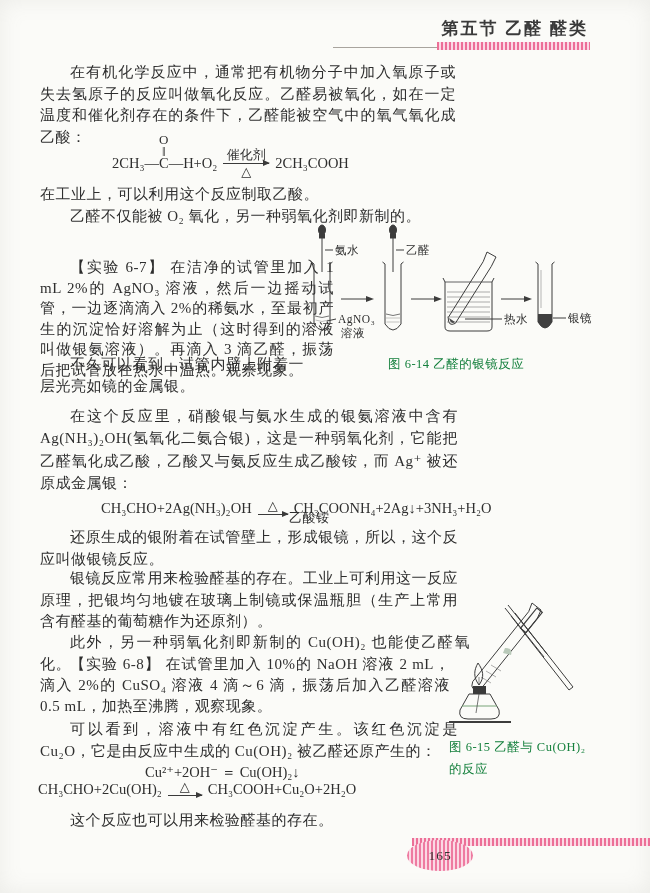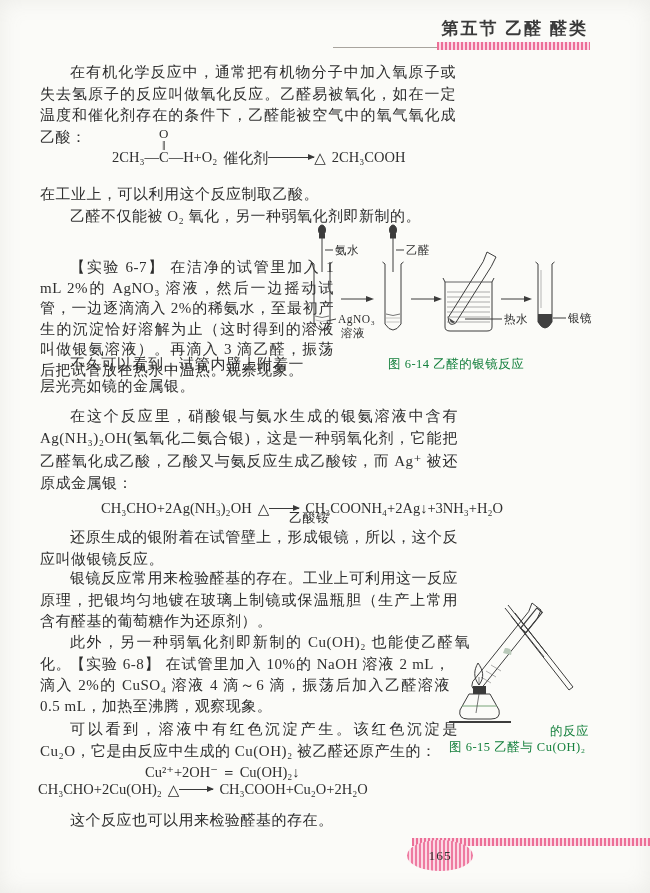--- a/index.html
+++ b/index.html
@@ -15,21 +15,21 @@
   .para{font-size:15px;line-height:21.5px;letter-spacing:.5px;text-align:justify;}
   .indent{text-indent:2em;}
   .hdr{
     font-family:"Liberation Sans","DejaVu Sans",sans-serif;
     font-weight:bold;font-size:17px;letter-spacing:2px;color:#3a3a3a;white-space:nowrap;
   }
   .pinkbar{background:repeating-linear-gradient(90deg,#ec6f97 0 2px,#fbd9e4 2px 4px);}
   .grayline{background:#a8a49e;}
   .caption{font-size:12.5px;letter-spacing:.5px;color:#15803d;white-space:nowrap;}
   .eq{display:flex;align-items:center;font-size:14.5px;white-space:nowrap;color:#2e2e2e;}
-  .rxn{display:inline-flex;flex-direction:row;align-items:center;margin:0 6px;font-size:15px;line-height:12px;text-align:center;}
+  .rxn{display:inline-flex;flex-direction:column;align-items:center;margin:0 6px;font-size:13px;line-height:12px;text-align:center;}
   .rxn-line{width:46px;height:1px;background:#3a3a3a;position:relative;margin:2px 0;}
   .rxn-line::after{
     content:"";position:absolute;right:-1px;top:-3.5px;width:0;height:0;
     border-left:7px solid #3a3a3a;border-top:3.5px solid transparent;border-bottom:3.5px solid transparent;
   }
   .cstack{position:relative;display:inline-block;text-align:center;}
   .ctop{
     position:absolute;bottom:calc(100% - 3px);left:50%;transform:translateX(-50%);
     display:flex;flex-direction:column;align-items:center;line-height:12px;font-size:13px;
   }
@@ -239,20 +239,20 @@
       <g>
         <rect x="28" y="93" width="13" height="8" fill="#3a3a3a" stroke="none"></rect>
         <path d="M24,101 L15,117 Q13,126 23,126 L46,126 Q56,126 54,117 L45,101 Z"></path>
         <line x1="17" y1="113" x2="52" y2="113" stroke="#79a479" stroke-width="1"></line>
         <line x1="34" y1="101" x2="31" y2="120" stroke-width="0.7"></line>
       </g>
       <line x1="4" y1="129" x2="66" y2="129" stroke-width="2.2"></line>
     </g>
   </svg>
   <div class="abs caption" style="left:449px;top:739px;width:140px;">图 6-15  乙醛与 Cu(OH)₂</div>
-  <div class="abs caption" style="left:449px;top:723px;width:140px;text-align:right;">的反应</div>
+  <div class="abs caption" style="left:449px;top:761px;width:140px;text-align:left;">的反应</div>
 
   <div class="abs pinkbar" style="left:412px;top:838px;width:238px;height:8px;"></div>
   <div class="abs pagenum-ellipse" style="left:407px;top:840px;width:66px;height:31px;">
     <span>165</span>
   </div>
 
 </div>
 
 </body></html>

